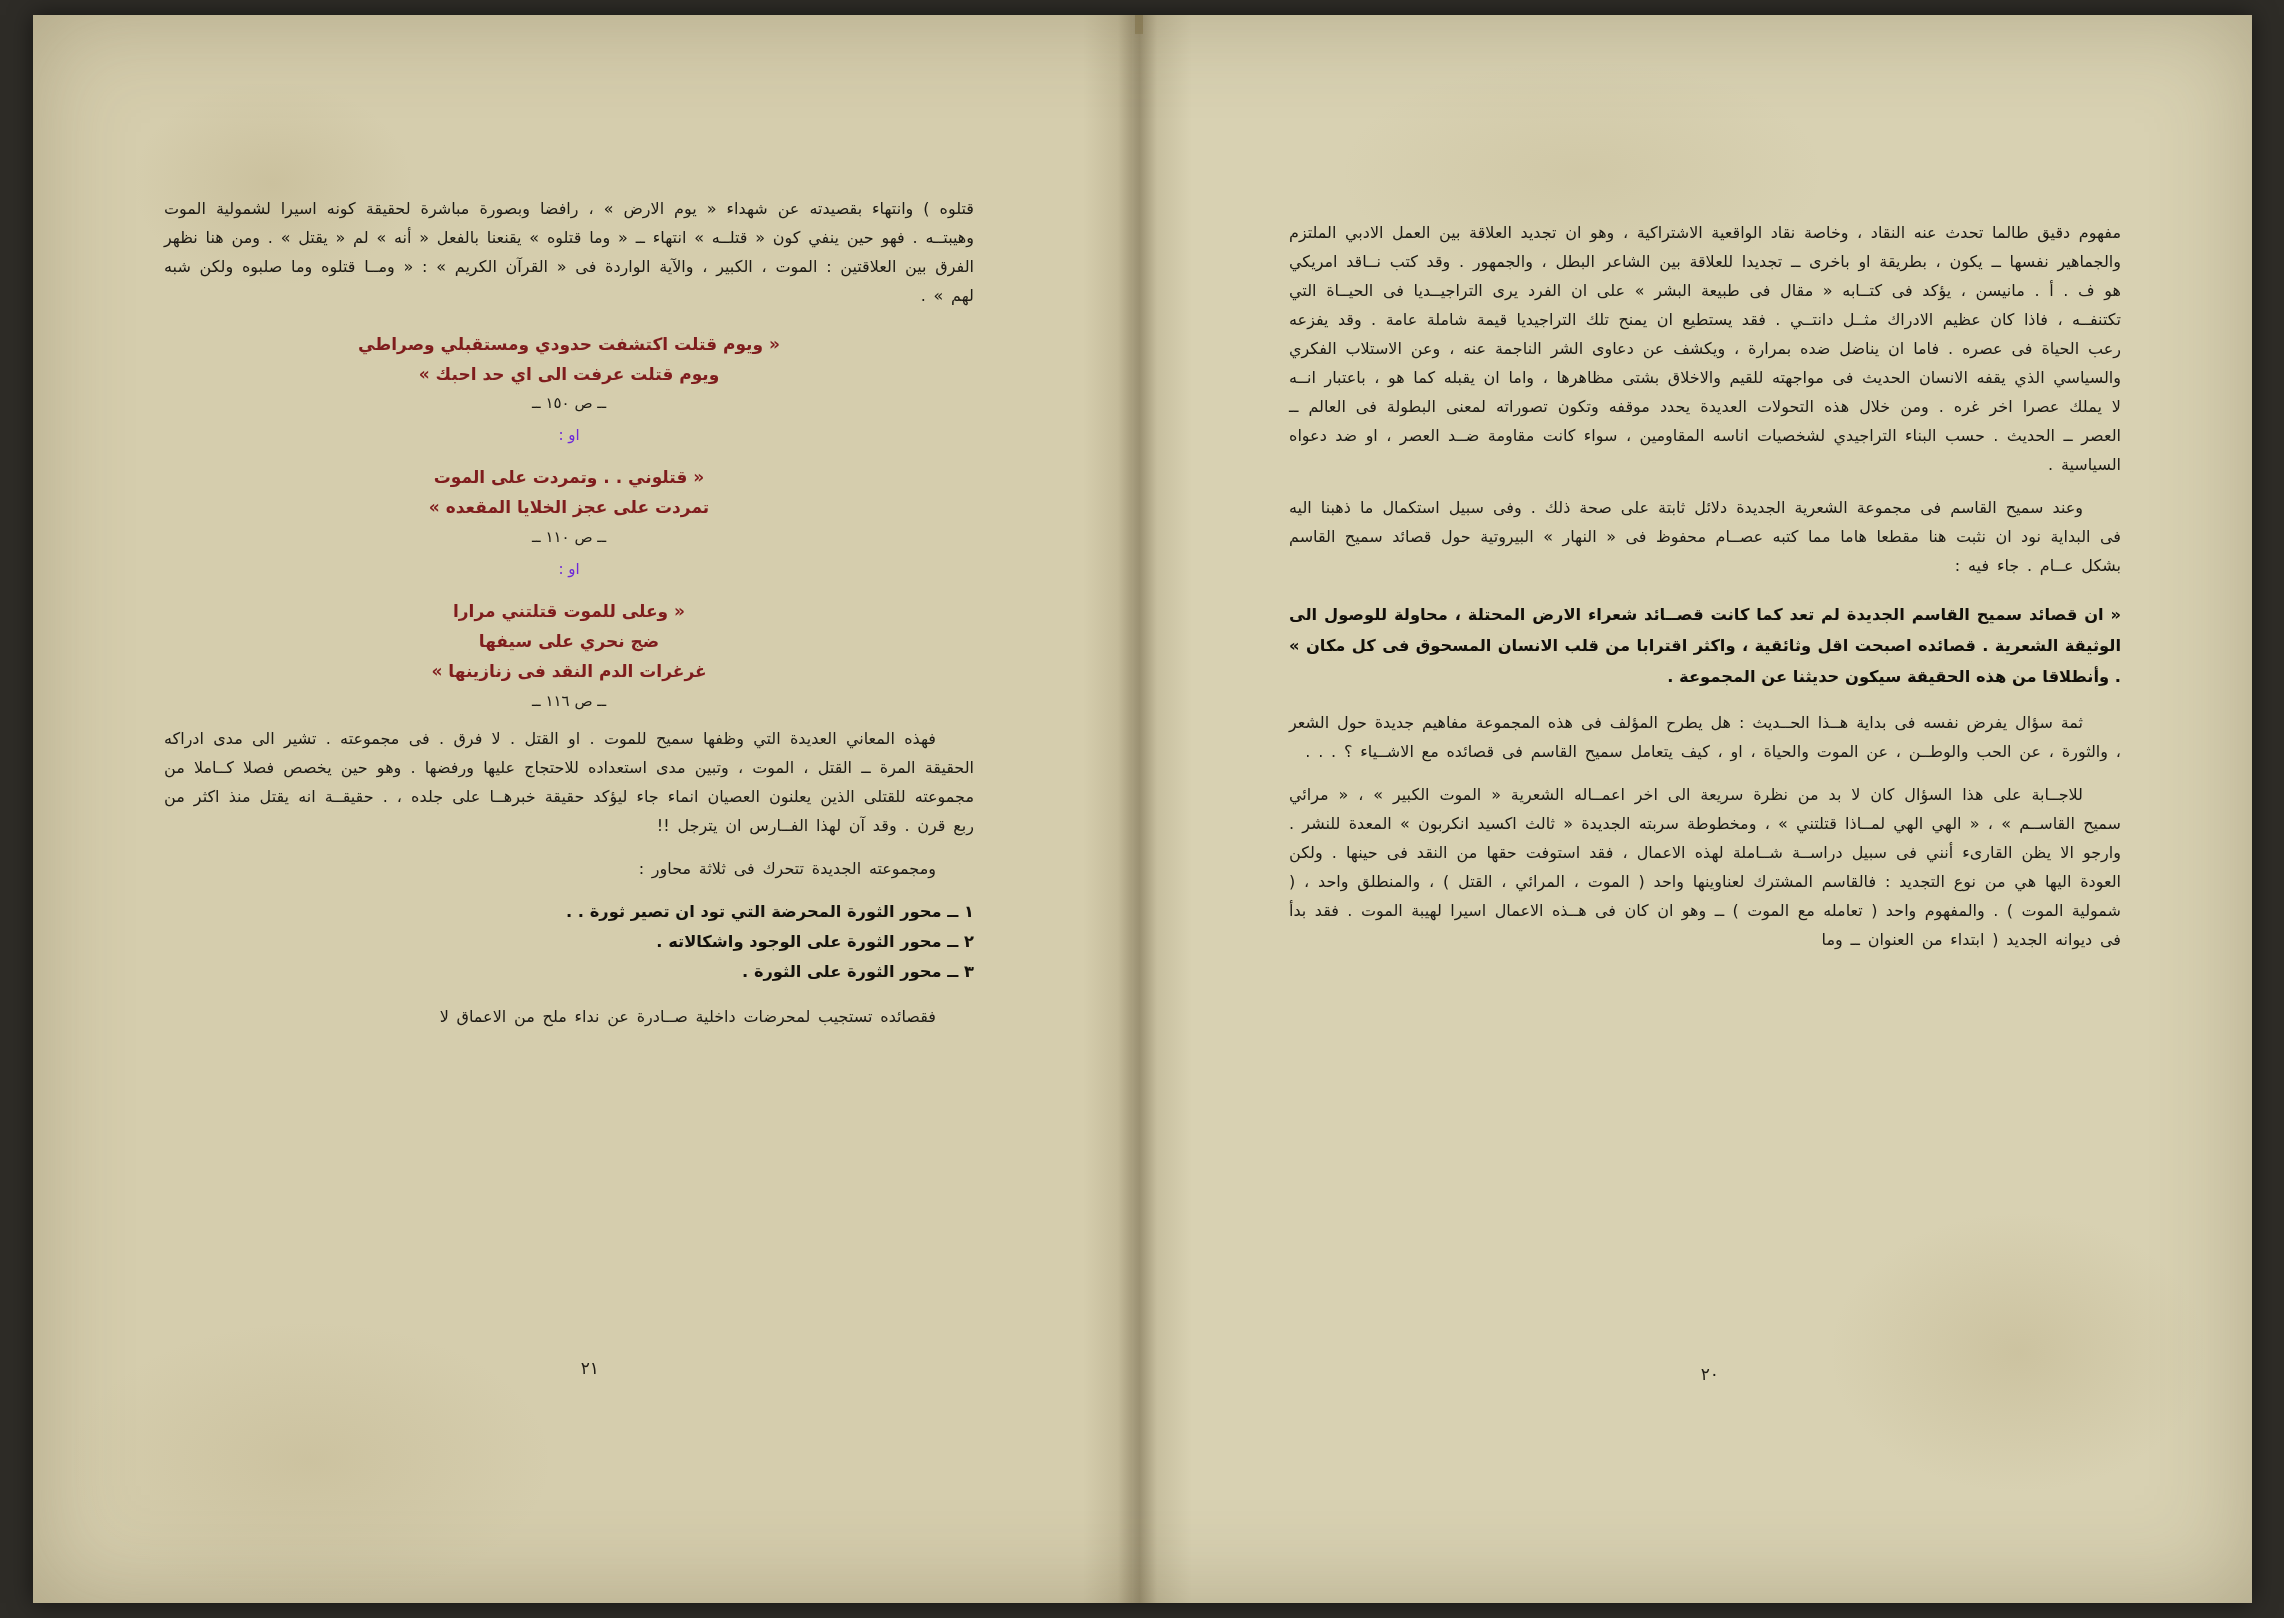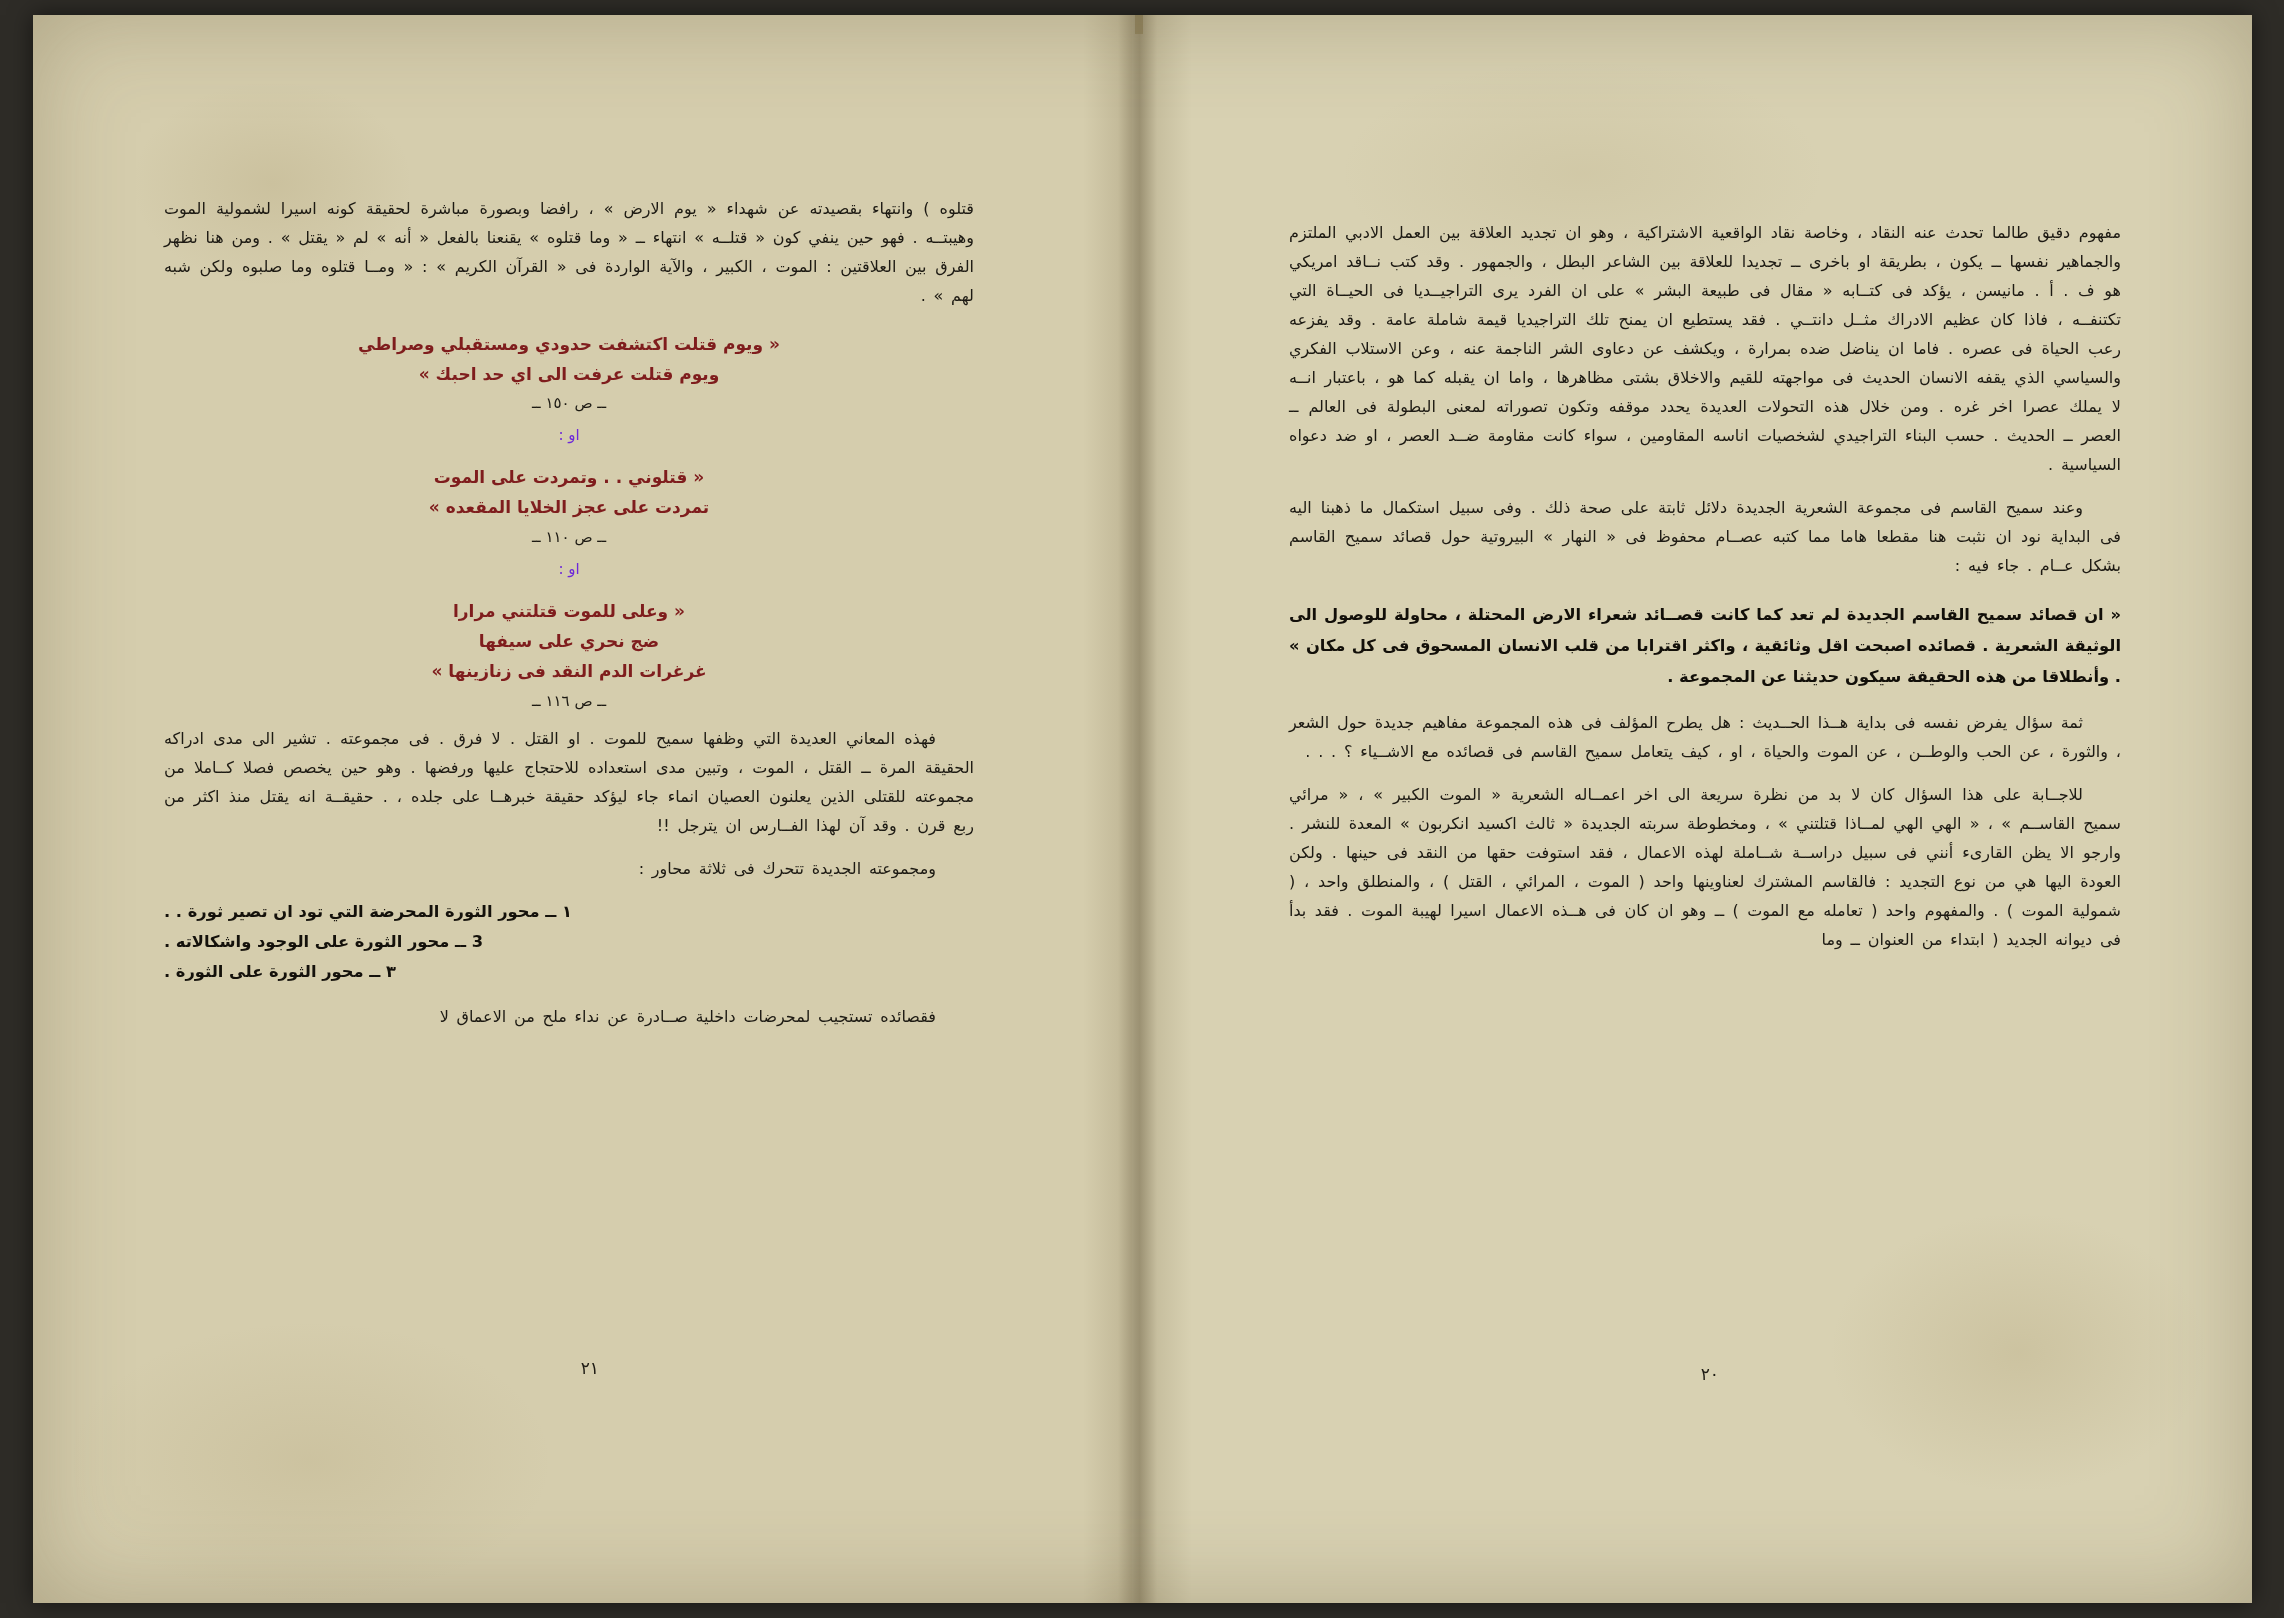--- a/index.html
+++ b/index.html
@@ -137,21 +137,21 @@
   
   ol.axes, ul.axes {
     margin: 11px 0 15px 0;
     padding: 0;
     list-style: none;
   }
   ul.axes li {
     font-size: 16.3px;
     line-height: 30px;
     font-weight: 700;
-    text-align: left;
+    text-align: right;
     color: #14110b;
   }
 
   
   .blockquote {
     margin: 18.5px 0 16.3px 0;
     font-weight: 700;
     font-size: 16.3px;
     line-height: 31px;
     text-align: justify;
@@ -223,21 +223,21 @@
         <span class="verse-line">غرغرات الدم النقد فى زنازينها »</span>
       </div>
       <div class="source">ــ ص ١١٦ ــ</div>
 
       <p class="para indent">فهذه المعاني العديدة التي وظفها سميح للموت . او القتل . لا فرق . فى مجموعته . تشير الى مدى ادراكه الحقيقة المرة ــ القتل ، الموت ، وتبين مدى استعداده للاحتجاج عليها ورفضها . وهو حين يخصص فصلا كــاملا من مجموعته للقتلى الذين يعلنون العصيان انماء جاء ليؤكد حقيقة خبرهــا على جلده ، . حقيقــة انه يقتل منذ اكثر من ربع قرن . وقد آن لهذا الفــارس ان يترجل !!</p>
 
       <p class="para indent">ومجموعته الجديدة تتحرك فى ثلاثة محاور :</p>
 
       <ul class="axes">
         <li>١ ــ محور الثورة المحرضة التي تود ان تصير ثورة . .</li>
-        <li>3 ــ محور الثورة على الوجود واشكالاته .</li>
+        <li>٢ ــ محور الثورة على الوجود واشكالاته .</li>
         <li>٣ ــ محور الثورة على الثورة .</li>
       </ul>
 
       <p class="para indent">فقصائده تستجيب لمحرضات داخلية صــادرة عن نداء ملح من الاعماق لا</p>
     </div>
 
     <div class="folio left-folio">٢١</div>
 
     <div class="vignette"></div>
   </div>

